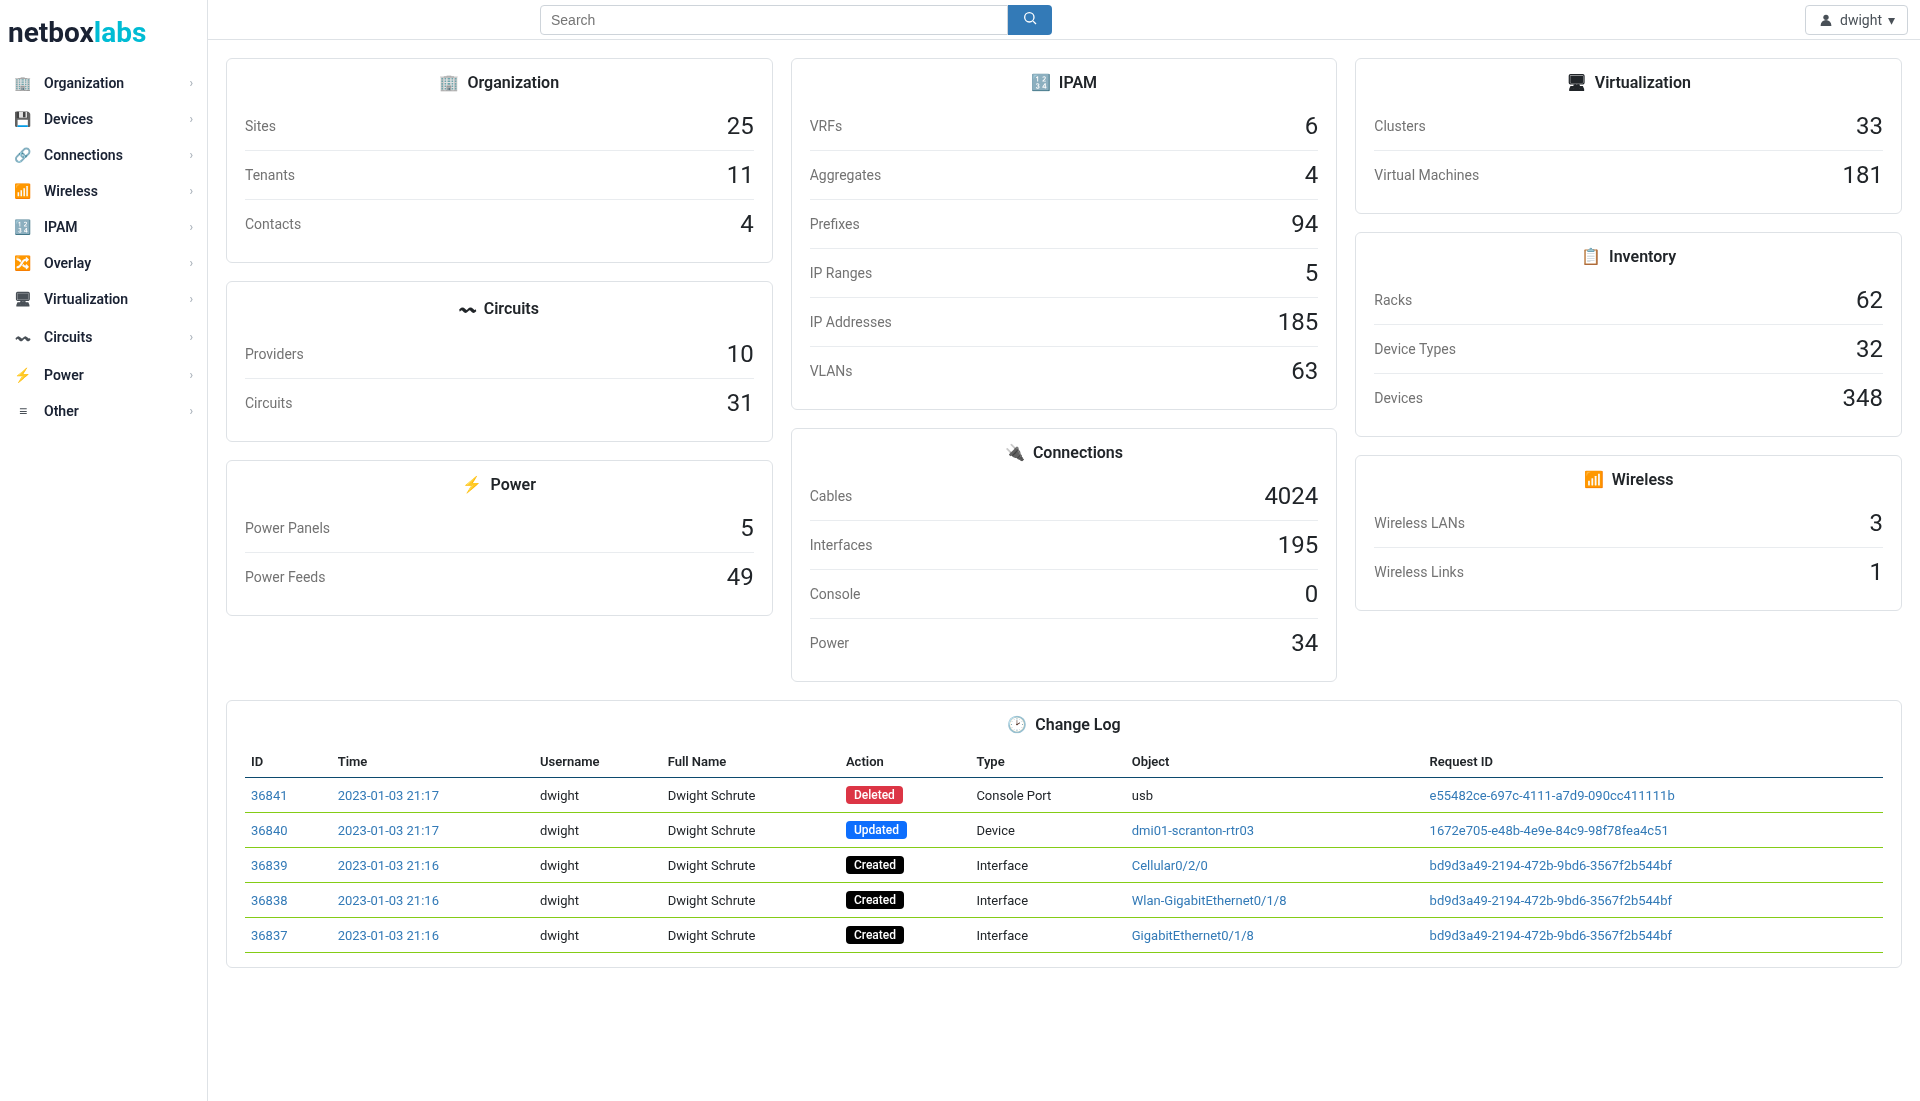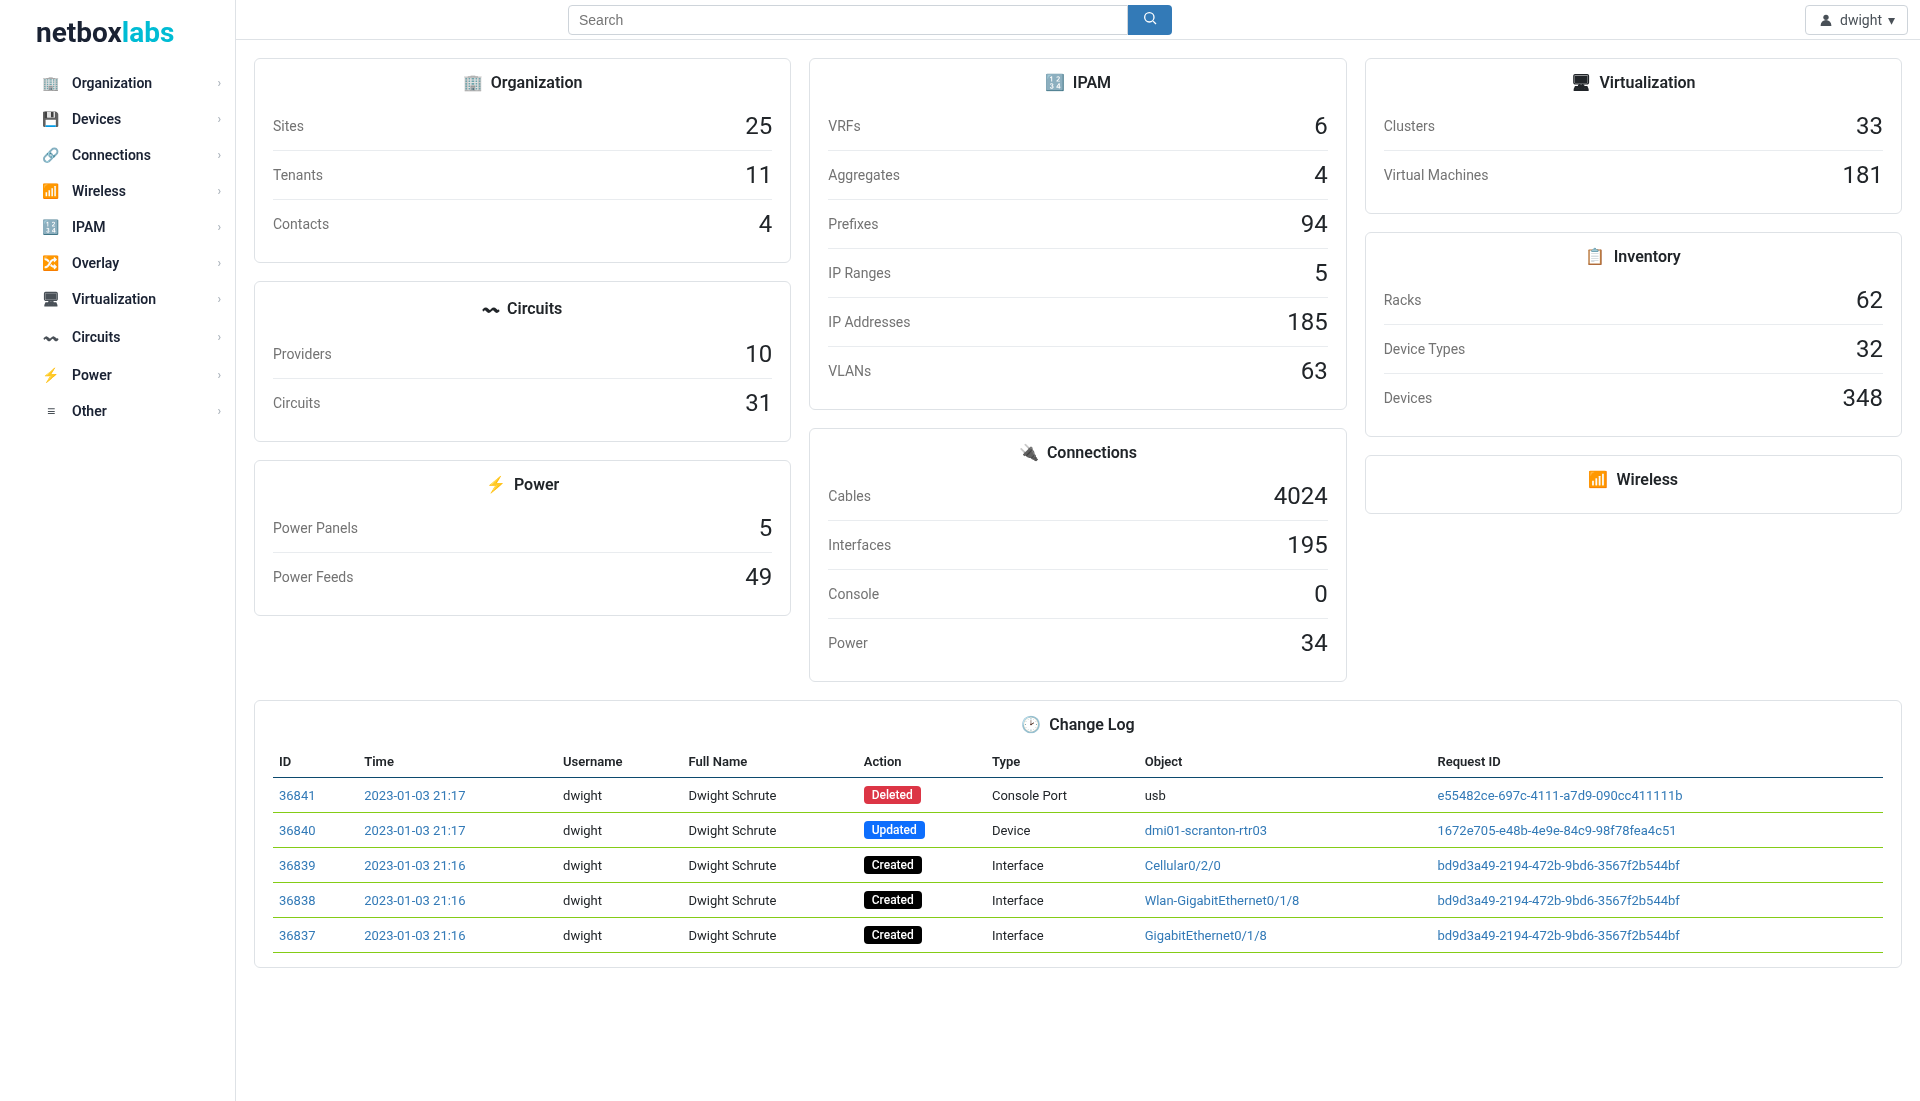--- a/index.html
+++ b/index.html
@@ -1,28 +1,28 @@
 <!DOCTYPE html>
 <html><head>
 <meta charset="utf-8">
 <style>
 * { margin: 0; padding: 0; box-sizing: border-box; }
 body { font-family: -apple-system, BlinkMacSystemFont, "Segoe UI", Roboto, sans-serif; background: #fff; color: #212529; font-size: 14px; }
-.layout { display: flex; min-height: 100vh; margin-left: 28px; }
+.layout { display: flex; min-height: 100vh; }
 .sidebar { width: 208px; border-right: 1px solid #dee2e6; background: #fff; padding-top: 8px; }
 .logo { padding: 8px 8px 16px; }
 .logo span.n { font-size: 28px; font-weight: 700; color: #1a2233; }
 .logo span.l { font-size: 28px; font-weight: 700; color: #00bcd4; }
 .nav-item { display: flex; align-items: center; padding: 10px 14px; font-weight: 600; color: #1a2233; cursor: pointer; }
 .nav-item .icon { width: 18px; margin-right: 12px; display: flex; justify-content: center; color: #495057; }
 .nav-item .chev { margin-left: auto; color: #adb5bd; font-size: 12px; }
 .main { flex: 1; display: flex; flex-direction: column; }
 .topbar { display: flex; align-items: center; padding: 4px 12px; border-bottom: 1px solid #dee2e6; gap: 12px; height: 40px; }
 .search-wrap { margin-left: 320px; display: flex; }
-.search-input { width: 560px; padding: 6px 10px; border: 1px solid #ced4da; border-radius: 4px 0 0 4px; font-size: 14px; }
+.search-input { width: 468px; padding: 6px 10px; border: 1px solid #ced4da; border-radius: 4px 0 0 4px; font-size: 14px; }
 .search-btn { background: #337ab7; color: #fff; border: none; padding: 0 14px; border-radius: 0 4px 4px 0; cursor: pointer; }
 .user-menu { margin-left: auto; border: 1px solid #ced4da; border-radius: 4px; padding: 6px 12px; display: flex; align-items: center; gap: 6px; color: #495057; cursor: pointer; }
 .content { padding: 18px; }
 .grid { display: grid; grid-template-columns: repeat(3, 1fr); gap: 18px; }
 .card { border: 1px solid #dee2e6; border-radius: 6px; padding: 14px 18px; }
 .card h3 { text-align: center; font-size: 16px; font-weight: 600; margin-bottom: 10px; display: flex; align-items: center; justify-content: center; gap: 8px; }
 .stat-row { display: flex; justify-content: space-between; align-items: center; padding: 10px 0; border-bottom: 1px solid #e9ecef; }
 .stat-row:last-child { border-bottom: none; }
 .stat-label { color: #737373; }
 .stat-val { font-size: 24px; font-weight: 400; }
@@ -272,20 +272,30 @@
                   <span class="stat-label">Devices</span>
                   <span class="stat-val">348</span>
                 </div>
               </div>
           </div>
           <div class="card">
             <h3>
                 <span>📶</span>
                 <span>Wireless</span>
               </h3>
+            <div>
+                <div class="stat-row">
+                  <span class="stat-label">Wireless LANs</span>
+                  <span class="stat-val">3</span>
+                </div>
+                <div class="stat-row">
+                  <span class="stat-label">Wireless Links</span>
+                  <span class="stat-val">1</span>
+                </div>
+              </div>
           </div>
         </div>
       </div>
 
       <div class="changelog">
         <h3>
             <span>🕑</span>
             <span>Change Log</span>
           </h3>
         <table>

